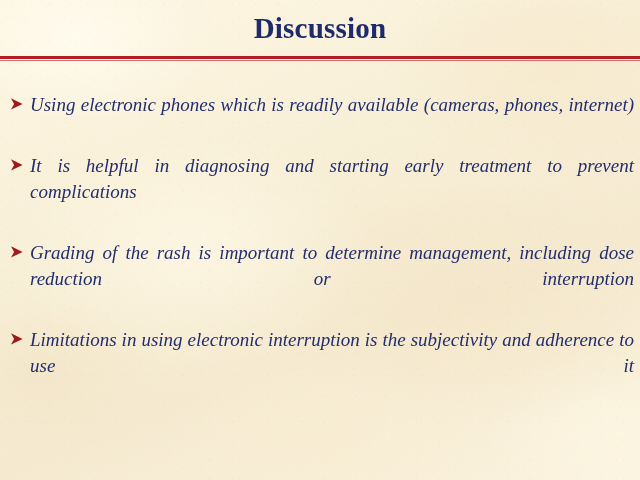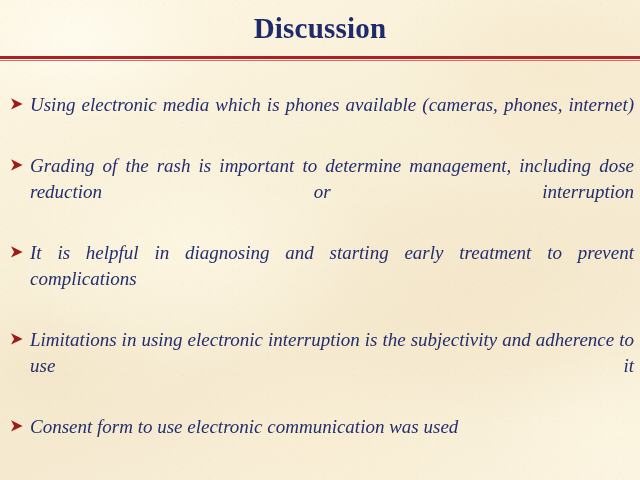--- a/index.html
+++ b/index.html
@@ -179,56 +179,48 @@
     </div>
 
     <ul id="bullet-list">
 
       <li class="bullet-item justified">
         <span class="bullet-marker">
           <svg width="16" height="16" viewBox="0 0 16 16" aria-hidden="true">
             <path d="M2.0 2.2 L13.6 7.9 L2.0 13.6 L5.1 7.9 Z" fill="#9e1b1b"></path>
           </svg>
         </span>
-        <span class="bullet-text">Using electronic media which is phones available (cameras, phones, internet)</span>
+        <span class="bullet-text">Using electronic phones which is readily available (cameras, phones, internet)</span>
+      </li>
+
+      <li class="bullet-item justified">
+        <span class="bullet-marker">
+          <svg width="16" height="16" viewBox="0 0 16 16" aria-hidden="true">
+            <path d="M2.0 2.2 L13.6 7.9 L2.0 13.6 L5.1 7.9 Z" fill="#9e1b1b"></path>
+          </svg>
+        </span>
+        <span class="bullet-text">It is helpful in diagnosing and starting early treatment to prevent complications</span>
       </li>
 
       <li class="bullet-item justified">
         <span class="bullet-marker">
           <svg width="16" height="16" viewBox="0 0 16 16" aria-hidden="true">
             <path d="M2.0 2.2 L13.6 7.9 L2.0 13.6 L5.1 7.9 Z" fill="#9e1b1b"></path>
           </svg>
         </span>
         <span class="bullet-text">Grading of the rash is important to determine management, including dose reduction or interruption</span>
       </li>
 
       <li class="bullet-item justified">
         <span class="bullet-marker">
           <svg width="16" height="16" viewBox="0 0 16 16" aria-hidden="true">
             <path d="M2.0 2.2 L13.6 7.9 L2.0 13.6 L5.1 7.9 Z" fill="#9e1b1b"></path>
           </svg>
         </span>
-        <span class="bullet-text">It is helpful in diagnosing and starting early treatment to prevent complications</span>
-      </li>
-
-      <li class="bullet-item justified">
-        <span class="bullet-marker">
-          <svg width="16" height="16" viewBox="0 0 16 16" aria-hidden="true">
-            <path d="M2.0 2.2 L13.6 7.9 L2.0 13.6 L5.1 7.9 Z" fill="#9e1b1b"></path>
-          </svg>
-        </span>
         <span class="bullet-text">Limitations in using electronic interruption is the subjectivity and adherence to use it</span>
       </li>
 
 
-      <li class="bullet-item single">
-        <span class="bullet-marker">
-          <svg width="16" height="16" viewBox="0 0 16 16" aria-hidden="true">
-            <path d="M2.0 2.2 L13.6 7.9 L2.0 13.6 L5.1 7.9 Z" fill="#9e1b1b"></path>
-          </svg>
-        </span>
-        <span class="bullet-text">Consent form to use electronic communication was used</span>
-      </li>
 
     </ul>
 
   </div>
 </div>
 
 </body></html>

